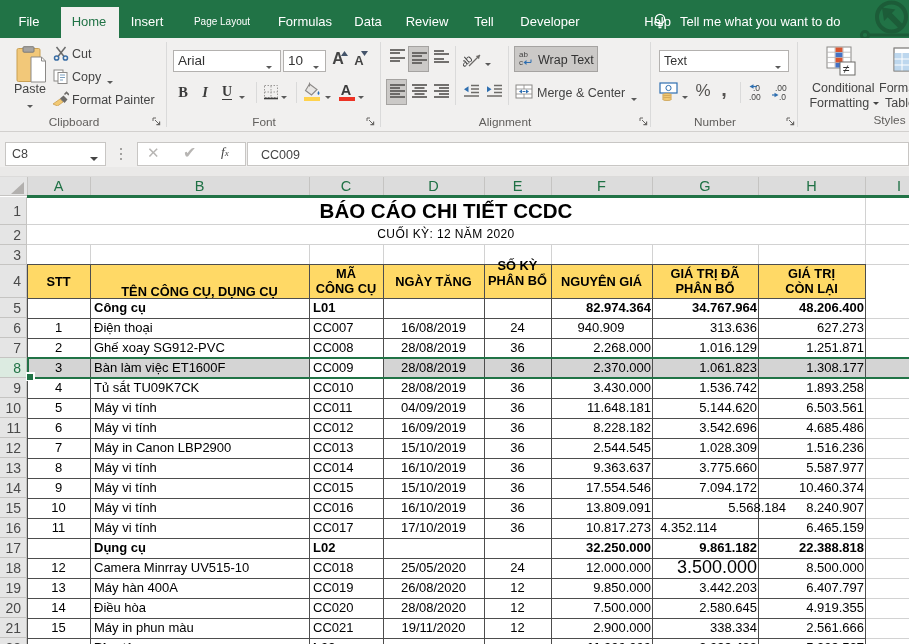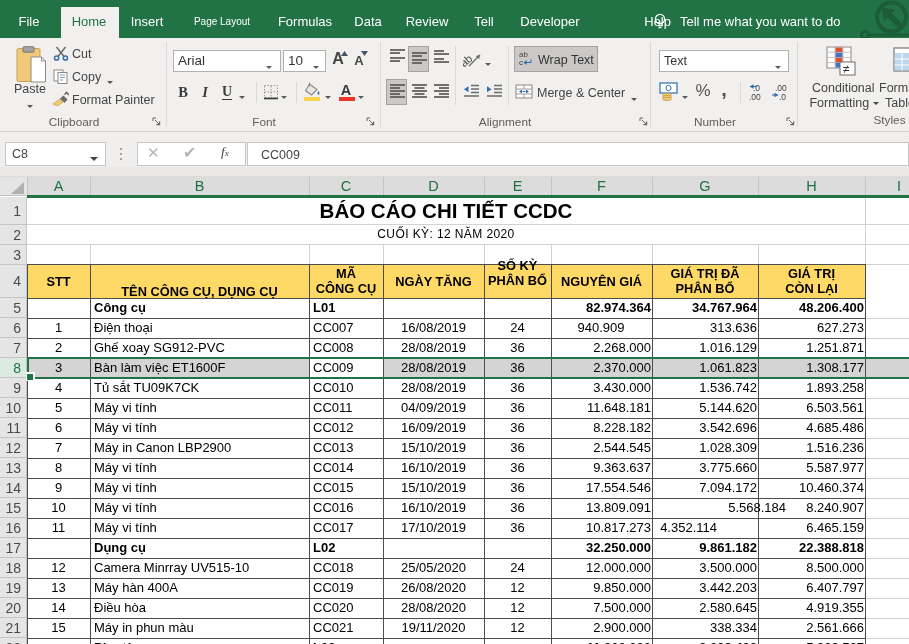--- a/index.html
+++ b/index.html
@@ -546,21 +546,21 @@
 <div class="ab" style="left:313px;top:538px;width:69px;height:20px;font-size:13px;color:#000;font-weight:bold;line-height:19px;overflow:hidden;">L02</div>
 <div class="ab" style="left:551px;top:538px;width:100px;height:20px;font-size:13px;color:#000;font-weight:bold;line-height:19px;overflow:hidden;text-align:right;">32.250.000</div>
 <div class="ab" style="left:652px;top:538px;width:105px;height:20px;font-size:13px;color:#000;font-weight:bold;line-height:19px;overflow:hidden;text-align:right;">9.861.182</div>
 <div class="ab" style="left:758px;top:538px;width:106px;height:20px;font-size:13px;color:#000;font-weight:bold;line-height:19px;overflow:hidden;text-align:right;">22.388.818</div>
 <div class="ab" style="left:27px;top:558px;width:63px;height:20px;font-size:13px;color:#000;line-height:19px;overflow:hidden;text-align:center;">12</div>
 <div class="ab" style="left:94px;top:558px;width:214px;height:20px;font-size:13px;color:#000;line-height:19px;overflow:hidden;">Camera Minrray UV515-10</div>
 <div class="ab" style="left:313px;top:558px;width:69px;height:20px;font-size:13px;color:#000;line-height:19px;overflow:hidden;">CC018</div>
 <div class="ab" style="left:383px;top:558px;width:101px;height:20px;font-size:13px;color:#000;line-height:19px;overflow:hidden;text-align:center;">25/05/2020</div>
 <div class="ab" style="left:484px;top:558px;width:67px;height:20px;font-size:13px;color:#000;line-height:19px;overflow:hidden;text-align:center;">24</div>
 <div class="ab" style="left:551px;top:558px;width:100px;height:20px;font-size:13px;color:#000;line-height:19px;overflow:hidden;text-align:right;">12.000.000</div>
-<div class="ab" style="left:652px;top:558px;width:105px;height:20px;font-size:13px;color:#000;line-height:19px;overflow:hidden;text-align:right;">3.500.000</div>
+<div class="ab" style="left:652px;top:558px;width:105px;height:20px;font-size:18px;color:#000;line-height:19px;overflow:hidden;text-align:right;">3.500.000</div>
 <div class="ab" style="left:758px;top:558px;width:106px;height:20px;font-size:13px;color:#000;line-height:19px;overflow:hidden;text-align:right;">8.500.000</div>
 <div class="ab" style="left:27px;top:578px;width:63px;height:20px;font-size:13px;color:#000;line-height:19px;overflow:hidden;text-align:center;">13</div>
 <div class="ab" style="left:94px;top:578px;width:214px;height:20px;font-size:13px;color:#000;line-height:19px;overflow:hidden;">Máy hàn 400A</div>
 <div class="ab" style="left:313px;top:578px;width:69px;height:20px;font-size:13px;color:#000;line-height:19px;overflow:hidden;">CC019</div>
 <div class="ab" style="left:383px;top:578px;width:101px;height:20px;font-size:13px;color:#000;line-height:19px;overflow:hidden;text-align:center;">26/08/2020</div>
 <div class="ab" style="left:484px;top:578px;width:67px;height:20px;font-size:13px;color:#000;line-height:19px;overflow:hidden;text-align:center;">12</div>
 <div class="ab" style="left:551px;top:578px;width:100px;height:20px;font-size:13px;color:#000;line-height:19px;overflow:hidden;text-align:right;">9.850.000</div>
 <div class="ab" style="left:652px;top:578px;width:105px;height:20px;font-size:13px;color:#000;line-height:19px;overflow:hidden;text-align:right;">3.442.203</div>
 <div class="ab" style="left:758px;top:578px;width:106px;height:20px;font-size:13px;color:#000;line-height:19px;overflow:hidden;text-align:right;">6.407.797</div>
 <div class="ab" style="left:27px;top:598px;width:63px;height:20px;font-size:13px;color:#000;line-height:19px;overflow:hidden;text-align:center;">14</div>

